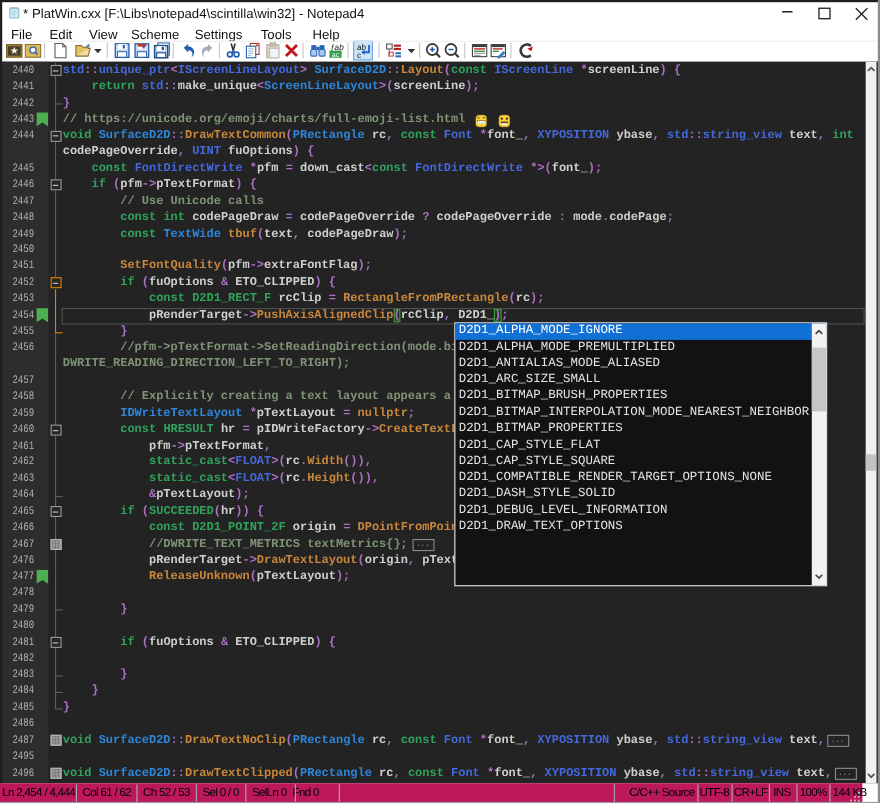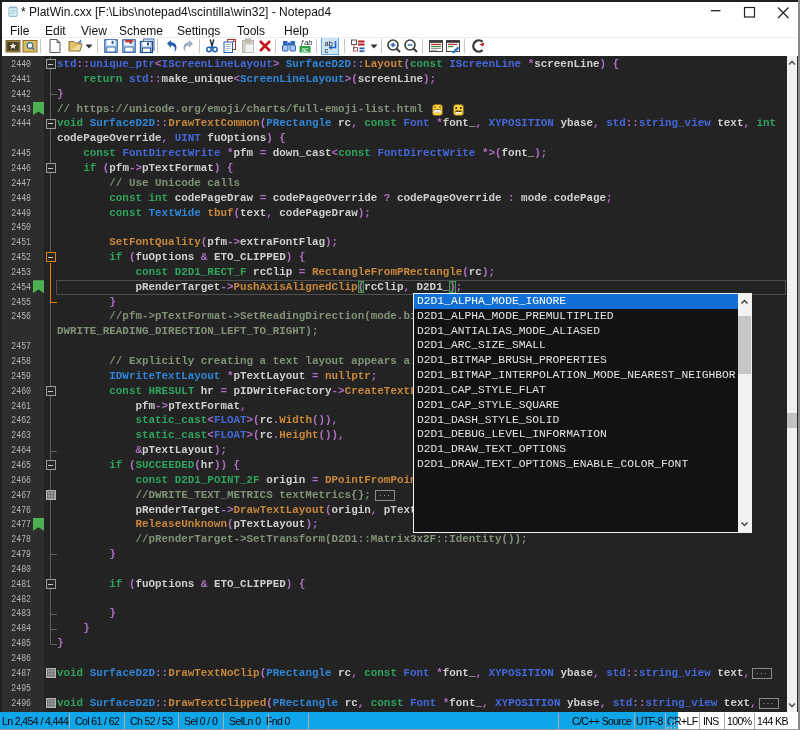--- a/index.html
+++ b/index.html
@@ -38,21 +38,21 @@
 .emo { position:absolute; }
 #vsb { position:absolute; left:787px; top:0; width:10px; height:656px; background:#F0F0F0; }
 #vth { position:absolute; left:0px; top:357px; width:10px; height:15px; background:#C2C2C2; }
 #rsb { position:absolute; left:797px; top:0; width:3px; height:656px; background:#2A2A2A; }
 #popup { position:absolute; left:413px; top:237px; width:339px; height:240px; background:#121212;
   border:1px solid #F0F0F0; font-family:"Liberation Mono",monospace; font-size:11.3px; }
 .pi { height:14.82px; line-height:14.82px; color:#E4E4E4; padding-left:3px; white-space:pre; overflow:hidden; }
 .pi.sel { background:#1170D6; color:#FFF; }
 #psb { position:absolute; right:0; top:0; width:13px; height:238px; background:#F2F2F2; }
 .pth { position:absolute; left:0; top:22px; width:13px; height:58px; background:#C6C6C6; }
-#statusbar { position:absolute; left:0; top:712px; width:678px; height:18px; background:#0ea5e9;
+#statusbar { position:absolute; left:0; top:712px; width:784px; height:18px; background:#be185d;
   font-size:10.5px; letter-spacing:-0.6px; color:#000; }
 .ss { position:absolute; top:0; height:18px; line-height:18px; white-space:pre; }
 .sp { position:absolute; top:1px; width:1px; height:16px; background:#ABABAB; }
 #grip { position:absolute; right:1px; top:7px; width:11px; height:11px; }
 #tb_border { position:absolute; left:0; top:0; width:800px; height:2px; background:#1F1F1F; }
 #lb { position:absolute; left:0; top:0; width:2px; height:712px; background:#1F1F1F; }
 #rb { position:absolute; left:798px; top:0; width:2px; height:730px; background:#8A8A8A; }
 </style></head><body>
 <div id="titlebar">
  <svg id="appico" width="12" height="13" viewBox="0 0 16 16">
@@ -328,21 +328,20 @@
     <div class="cr" style="top:327.70px"><span style="color:#CFCFCF">&nbsp;&nbsp;&nbsp;&nbsp;&nbsp;&nbsp;&nbsp;&nbsp;</span><span style="color:#2FA35C">const</span><span style="color:#CFCFCF">&nbsp;</span><span style="color:#2FA35C">HRESULT</span><span style="color:#CFCFCF">&nbsp;hr&nbsp;</span><span style="color:#AC70C2">=</span><span style="color:#CFCFCF">&nbsp;pIDWriteFactory</span><span style="color:#AC70C2">-&gt;</span><span style="color:#C9873B">CreateTextLayout</span><span style="color:#AC70C2">(</span><span style="color:#CFCFCF">tbuf</span><span style="color:#AC70C2">.</span><span style="color:#CFCFCF">buffer</span><span style="color:#AC70C2">,</span><span style="color:#CFCFCF">&nbsp;tbuf</span><span style="color:#AC70C2">.</span><span style="color:#CFCFCF">length</span><span style="color:#AC70C2">,</span></div>
     <div class="cr" style="top:342.55px"><span style="color:#CFCFCF">&nbsp;&nbsp;&nbsp;&nbsp;&nbsp;&nbsp;&nbsp;&nbsp;&nbsp;&nbsp;&nbsp;&nbsp;</span><span style="color:#CFCFCF">pfm</span><span style="color:#AC70C2">-&gt;</span><span style="color:#CFCFCF">pTextFormat</span><span style="color:#AC70C2">,</span></div>
     <div class="cr" style="top:357.40px"><span style="color:#CFCFCF">&nbsp;&nbsp;&nbsp;&nbsp;&nbsp;&nbsp;&nbsp;&nbsp;&nbsp;&nbsp;&nbsp;&nbsp;</span><span style="color:#2FA35C">static_cast</span><span style="color:#AC70C2">&lt;</span><span style="color:#4468DC">FLOAT</span><span style="color:#AC70C2">&gt;(</span><span style="color:#CFCFCF">rc</span><span style="color:#AC70C2">.</span><span style="color:#C9873B">Width</span><span style="color:#AC70C2">()),</span></div>
     <div class="cr" style="top:372.25px"><span style="color:#CFCFCF">&nbsp;&nbsp;&nbsp;&nbsp;&nbsp;&nbsp;&nbsp;&nbsp;&nbsp;&nbsp;&nbsp;&nbsp;</span><span style="color:#2FA35C">static_cast</span><span style="color:#AC70C2">&lt;</span><span style="color:#4468DC">FLOAT</span><span style="color:#AC70C2">&gt;(</span><span style="color:#CFCFCF">rc</span><span style="color:#AC70C2">.</span><span style="color:#C9873B">Height</span><span style="color:#AC70C2">()),</span></div>
     <div class="cr" style="top:387.10px"><span style="color:#CFCFCF">&nbsp;&nbsp;&nbsp;&nbsp;&nbsp;&nbsp;&nbsp;&nbsp;&nbsp;&nbsp;&nbsp;&nbsp;</span><span style="color:#AC70C2">&amp;</span><span style="color:#CFCFCF">pTextLayout</span><span style="color:#AC70C2">);</span></div>
     <div class="cr" style="top:401.95px"><span style="color:#CFCFCF">&nbsp;&nbsp;&nbsp;&nbsp;&nbsp;&nbsp;&nbsp;&nbsp;</span><span style="color:#2FA35C">if</span><span style="color:#CFCFCF">&nbsp;</span><span style="color:#AC70C2">(</span><span style="color:#2FA35C">SUCCEEDED</span><span style="color:#AC70C2">(</span><span style="color:#CFCFCF">hr</span><span style="color:#AC70C2">))</span><span style="color:#CFCFCF">&nbsp;</span><span style="color:#AC70C2">{</span></div>
     <div class="cr" style="top:416.80px"><span style="color:#CFCFCF">&nbsp;&nbsp;&nbsp;&nbsp;&nbsp;&nbsp;&nbsp;&nbsp;&nbsp;&nbsp;&nbsp;&nbsp;</span><span style="color:#2FA35C">const</span><span style="color:#CFCFCF">&nbsp;</span><span style="color:#2FA35C">D2D1_POINT_2F</span><span style="color:#CFCFCF">&nbsp;origin&nbsp;</span><span style="color:#AC70C2">=</span><span style="color:#CFCFCF">&nbsp;</span><span style="color:#C9873B">DPointFromPoint</span><span style="color:#AC70C2">(</span><span style="color:#2E86D9">Point</span><span style="color:#AC70C2">(</span><span style="color:#CFCFCF">rc</span><span style="color:#AC70C2">.</span><span style="color:#CFCFCF">left</span><span style="color:#AC70C2">,</span><span style="color:#CFCFCF">&nbsp;ybase&nbsp;</span><span style="color:#AC70C2">-</span><span style="color:#CFCFCF">&nbsp;pfm</span><span style="color:#AC70C2">-&gt;</span><span style="color:#CFCFCF">yAscent</span><span style="color:#AC70C2">));</span></div>
     <div class="cr" style="top:431.65px"><span style="color:#CFCFCF">&nbsp;&nbsp;&nbsp;&nbsp;&nbsp;&nbsp;&nbsp;&nbsp;&nbsp;&nbsp;&nbsp;&nbsp;</span><span style="color:#7F9377">//DWRITE_TEXT_METRICS&nbsp;textMetrics{};</span></div>
     <div class="cr" style="top:446.50px"><span style="color:#CFCFCF">&nbsp;&nbsp;&nbsp;&nbsp;&nbsp;&nbsp;&nbsp;&nbsp;&nbsp;&nbsp;&nbsp;&nbsp;</span><span style="color:#CFCFCF">pRenderTarget</span><span style="color:#AC70C2">-&gt;</span><span style="color:#C9873B">DrawTextLayout</span><span style="color:#AC70C2">(</span><span style="color:#CFCFCF">origin</span><span style="color:#AC70C2">,</span><span style="color:#CFCFCF">&nbsp;pTextLayout</span><span style="color:#AC70C2">,</span><span style="color:#CFCFCF">&nbsp;pBrush</span><span style="color:#AC70C2">,</span><span style="color:#CFCFCF">&nbsp;d2dDrawTextOptions</span><span style="color:#AC70C2">);</span></div>
     <div class="cr" style="top:461.35px"><span style="color:#CFCFCF">&nbsp;&nbsp;&nbsp;&nbsp;&nbsp;&nbsp;&nbsp;&nbsp;&nbsp;&nbsp;&nbsp;&nbsp;</span><span style="color:#C9873B">ReleaseUnknown</span><span style="color:#AC70C2">(</span><span style="color:#CFCFCF">pTextLayout</span><span style="color:#AC70C2">);</span></div>
-    <div class="cr" style="top:476.20px"><span style="color:#CFCFCF">&nbsp;&nbsp;&nbsp;&nbsp;&nbsp;&nbsp;&nbsp;&nbsp;&nbsp;&nbsp;&nbsp;&nbsp;</span><span style="color:#7F9377">//pRenderTarget-&gt;SetTransform(D2D1::Matrix3x2F::Identity());</span></div>
     <div class="cr" style="top:491.05px"><span style="color:#CFCFCF">&nbsp;&nbsp;&nbsp;&nbsp;&nbsp;&nbsp;&nbsp;&nbsp;</span><span style="color:#AC70C2">}</span></div>
     <div class="cr" style="top:505.90px"></div>
     <div class="cr" style="top:520.75px"><span style="color:#CFCFCF">&nbsp;&nbsp;&nbsp;&nbsp;&nbsp;&nbsp;&nbsp;&nbsp;</span><span style="color:#2FA35C">if</span><span style="color:#CFCFCF">&nbsp;</span><span style="color:#AC70C2">(</span><span style="color:#CFCFCF">fuOptions&nbsp;</span><span style="color:#AC70C2">&amp;</span><span style="color:#CFCFCF">&nbsp;ETO_CLIPPED</span><span style="color:#AC70C2">)</span><span style="color:#CFCFCF">&nbsp;</span><span style="color:#AC70C2">{</span></div>
     <div class="cr" style="top:550.45px"><span style="color:#CFCFCF">&nbsp;&nbsp;&nbsp;&nbsp;&nbsp;&nbsp;&nbsp;&nbsp;</span><span style="color:#AC70C2">}</span></div>
     <div class="cr" style="top:565.30px"><span style="color:#CFCFCF">&nbsp;&nbsp;&nbsp;&nbsp;</span><span style="color:#AC70C2">}</span></div>
     <div class="cr" style="top:580.15px"><span style="color:#AC70C2">}</span></div>
     <div class="cr" style="top:595.00px"></div>
     <div class="cr" style="top:609.85px"><span style="color:#2FA35C">void</span><span style="color:#CFCFCF">&nbsp;</span><span style="color:#2E86D9">SurfaceD2D</span><span style="color:#AC70C2">::</span><span style="color:#C9873B">DrawTextNoClip</span><span style="color:#AC70C2">(</span><span style="color:#2E86D9">PRectangle</span><span style="color:#CFCFCF">&nbsp;rc</span><span style="color:#AC70C2">,</span><span style="color:#CFCFCF">&nbsp;</span><span style="color:#2FA35C">const</span><span style="color:#CFCFCF">&nbsp;</span><span style="color:#4468DC">Font</span><span style="color:#CFCFCF">&nbsp;</span><span style="color:#AC70C2">*</span><span style="color:#CFCFCF">font_</span><span style="color:#AC70C2">,</span><span style="color:#CFCFCF">&nbsp;</span><span style="color:#4468DC">XYPOSITION</span><span style="color:#CFCFCF">&nbsp;ybase</span><span style="color:#AC70C2">,</span><span style="color:#CFCFCF">&nbsp;</span><span style="color:#4468DC">std</span><span style="color:#AC70C2">::</span><span style="color:#4468DC">string_view</span><span style="color:#CFCFCF">&nbsp;text</span><span style="color:#AC70C2">,</span></div>
     <div class="cr" style="top:624.70px"></div>
     <div class="cr" style="top:639.55px"><span style="color:#2FA35C">void</span><span style="color:#CFCFCF">&nbsp;</span><span style="color:#2E86D9">SurfaceD2D</span><span style="color:#AC70C2">::</span><span style="color:#C9873B">DrawTextClipped</span><span style="color:#AC70C2">(</span><span style="color:#2E86D9">PRectangle</span><span style="color:#CFCFCF">&nbsp;rc</span><span style="color:#AC70C2">,</span><span style="color:#CFCFCF">&nbsp;</span><span style="color:#2FA35C">const</span><span style="color:#CFCFCF">&nbsp;</span><span style="color:#4468DC">Font</span><span style="color:#CFCFCF">&nbsp;</span><span style="color:#AC70C2">*</span><span style="color:#CFCFCF">font_</span><span style="color:#AC70C2">,</span><span style="color:#CFCFCF">&nbsp;</span><span style="color:#4468DC">XYPOSITION</span><span style="color:#CFCFCF">&nbsp;ybase</span><span style="color:#AC70C2">,</span><span style="color:#CFCFCF">&nbsp;</span><span style="color:#4468DC">std</span><span style="color:#AC70C2">::</span><span style="color:#4468DC">string_view</span><span style="color:#CFCFCF">&nbsp;text</span><span style="color:#AC70C2">,</span></div>
@@ -371,26 +370,27 @@
       </svg>
     </div>
  <div id="rsb"></div>
  <div id="popup">
       <div class="pi sel">D2D1_ALPHA_MODE_IGNORE</div>
       <div class="pi">D2D1_ALPHA_MODE_PREMULTIPLIED</div>
       <div class="pi">D2D1_ANTIALIAS_MODE_ALIASED</div>
       <div class="pi">D2D1_ARC_SIZE_SMALL</div>
       <div class="pi">D2D1_BITMAP_BRUSH_PROPERTIES</div>
       <div class="pi">D2D1_BITMAP_INTERPOLATION_MODE_NEAREST_NEIGHBOR</div>
+      <div class="pi">D2D1_BITMAP_PROPERTIES</div>
       <div class="pi">D2D1_CAP_STYLE_FLAT</div>
       <div class="pi">D2D1_CAP_STYLE_SQUARE</div>
+      <div class="pi">D2D1_COMPATIBLE_RENDER_TARGET_OPTIONS_NONE</div>
       <div class="pi">D2D1_DASH_STYLE_SOLID</div>
       <div class="pi">D2D1_DEBUG_LEVEL_INFORMATION</div>
       <div class="pi">D2D1_DRAW_TEXT_OPTIONS</div>
-      <div class="pi">D2D1_DRAW_TEXT_OPTIONS_ENABLE_COLOR_FONT</div>
       <div id="psb">
 <svg style="position:absolute;top:4px;left:2px" width="9" height="8" viewBox="0 0 8 8">
           <path d="M1 5.5 L4 2.5 L7 5.5" fill="none" stroke="#444" stroke-width="1.5"></path>
         </svg>
         <div class="pth"></div>
         <svg style="position:absolute;bottom:4px;left:2px" width="9" height="8" viewBox="0 0 8 8">
           <path d="M1 2.5 L4 5.5 L7 2.5" fill="none" stroke="#444" stroke-width="1.5"></path>
         </svg>
       </div>
     </div>

